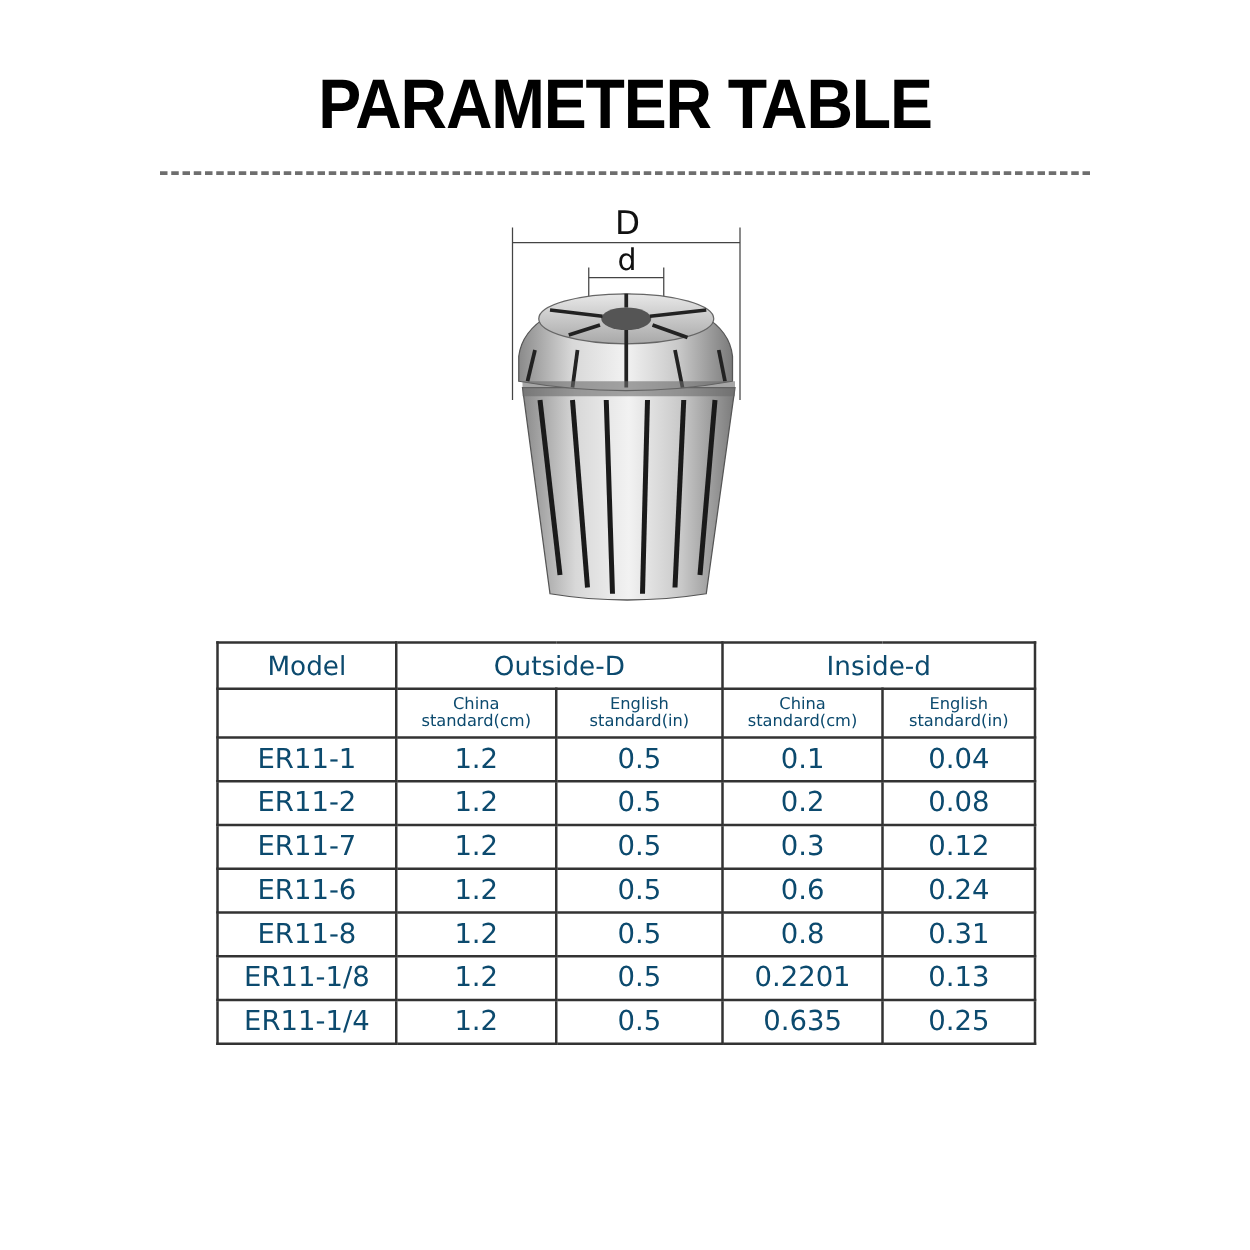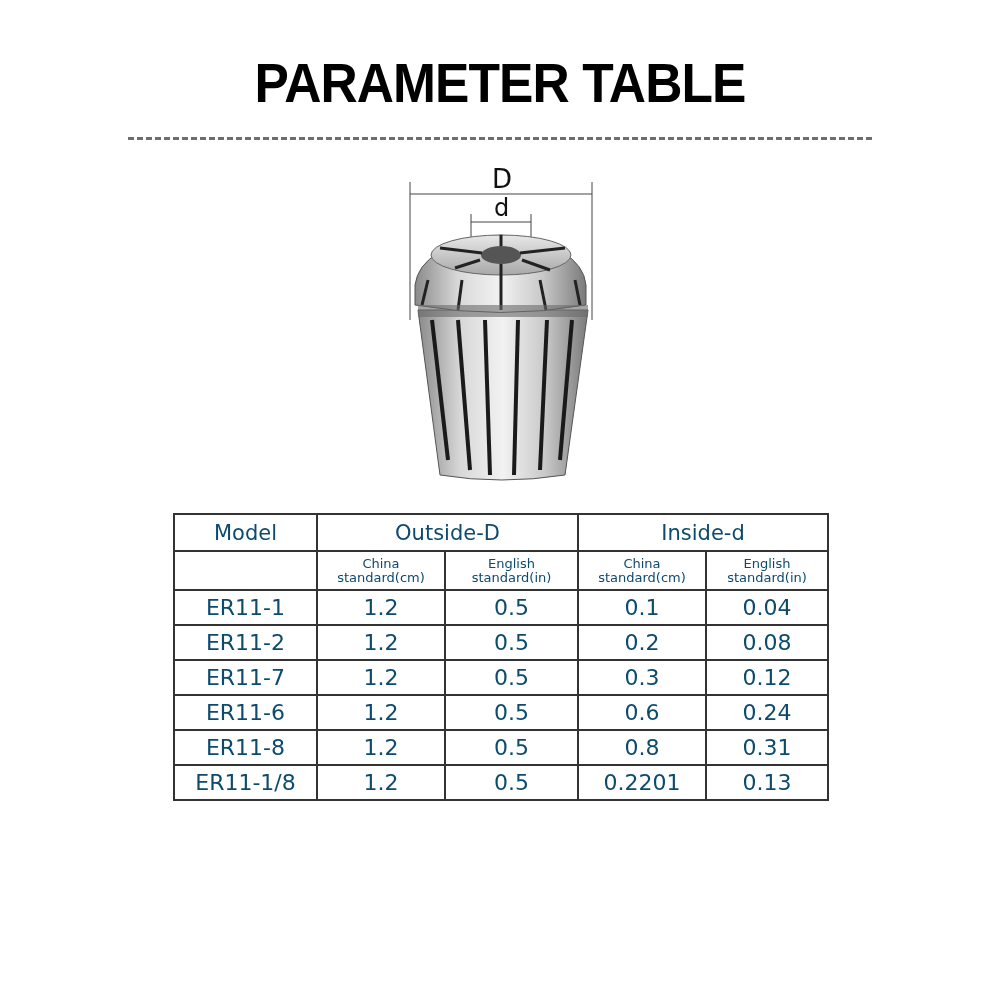--- a/index.html
+++ b/index.html
@@ -145,14 +145,21 @@
         <td>0.8</td>
         <td>0.31</td>
       </tr>
   <tr class="row">
         <td>ER11-1/8</td>
         <td>1.2</td>
         <td>0.5</td>
         <td>0.2201</td>
         <td>0.13</td>
       </tr>
+  <tr class="row">
+        <td>ER11-1/4</td>
+        <td>1.2</td>
+        <td>0.5</td>
+        <td>0.635</td>
+        <td>0.25</td>
+      </tr>
 </tbody>
   </table>
 
 </body></html>

